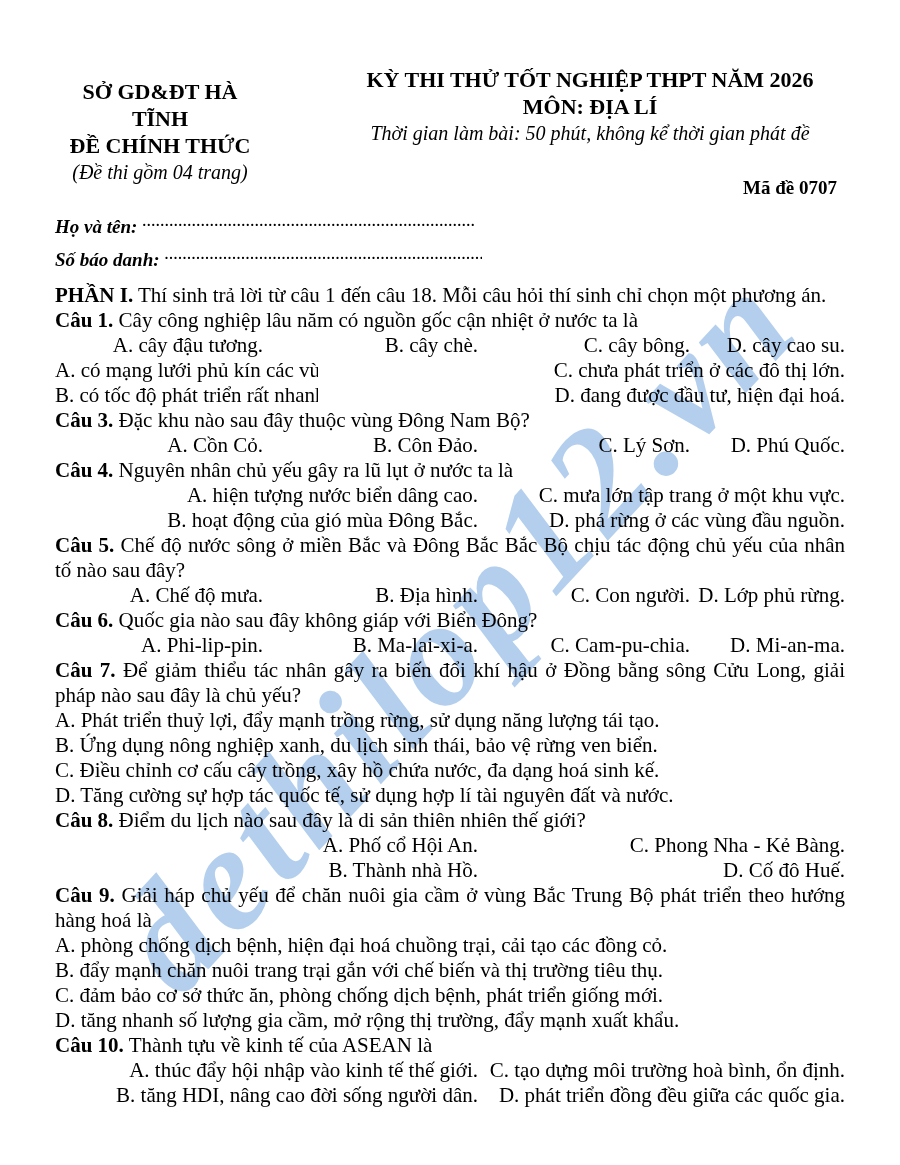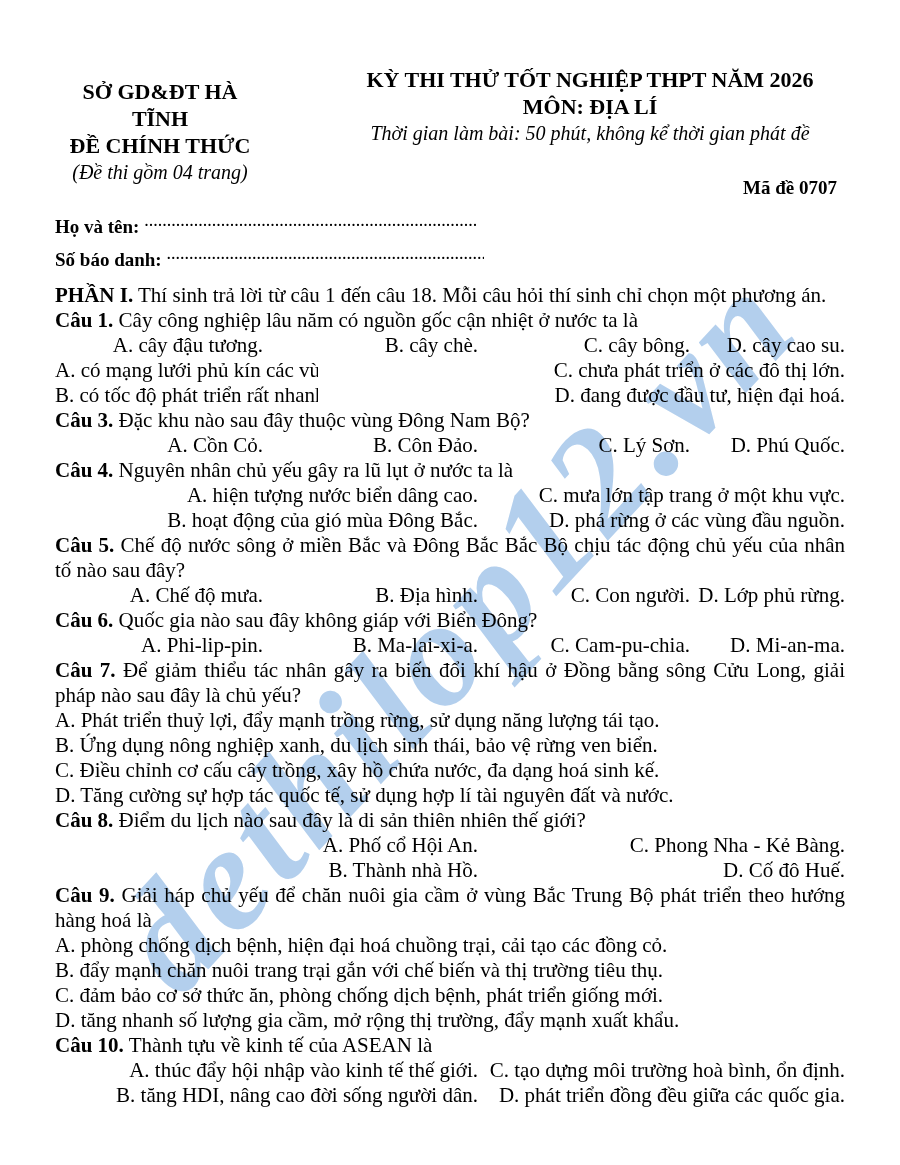--- a/index.html
+++ b/index.html
@@ -21,21 +21,21 @@
   .content { position:absolute; left:55px; top:0; width:790px; z-index:1; }
 
   .header-left  { position:absolute; left:0;    top:78px; width:210px; text-align:center; }
   .header-right { position:absolute; left:280px; top:66px; width:510px; text-align:center; }
   .h-bold   { font-weight:bold; font-size:22px; line-height:27px; }
   .h-italic { font-style:italic; font-size:20px; line-height:27px; }
 
   .exam-code { position:absolute; right:8px; top:177px; font-weight:bold; font-size:19px; line-height:22px; }
 
   .student { position:absolute; left:0; top:207px; font-size:19px; line-height:26px; }
-  .student b { font-weight:bold; }
+  .student b { font-weight:bold;font-style:italic; }
   .dots { display:inline-block; overflow:hidden; white-space:nowrap; vertical-align:baseline; font-size:18px; }
   .dots-name { width:332px; }
   .dots-id   { width:318px; }
 
   .body { position:absolute; left:0; top:283px; width:790px; font-size:21px; line-height:25px; }
   .qtext { text-align:justify; }
   .qtext b { font-weight:bold; }
   .opt-row { display:grid; text-align:right; }
   .opt-row.four       { grid-template-columns:208px 215px 212px 1fr; }
   .opt-row.two        { grid-template-columns:423px 1fr; }

